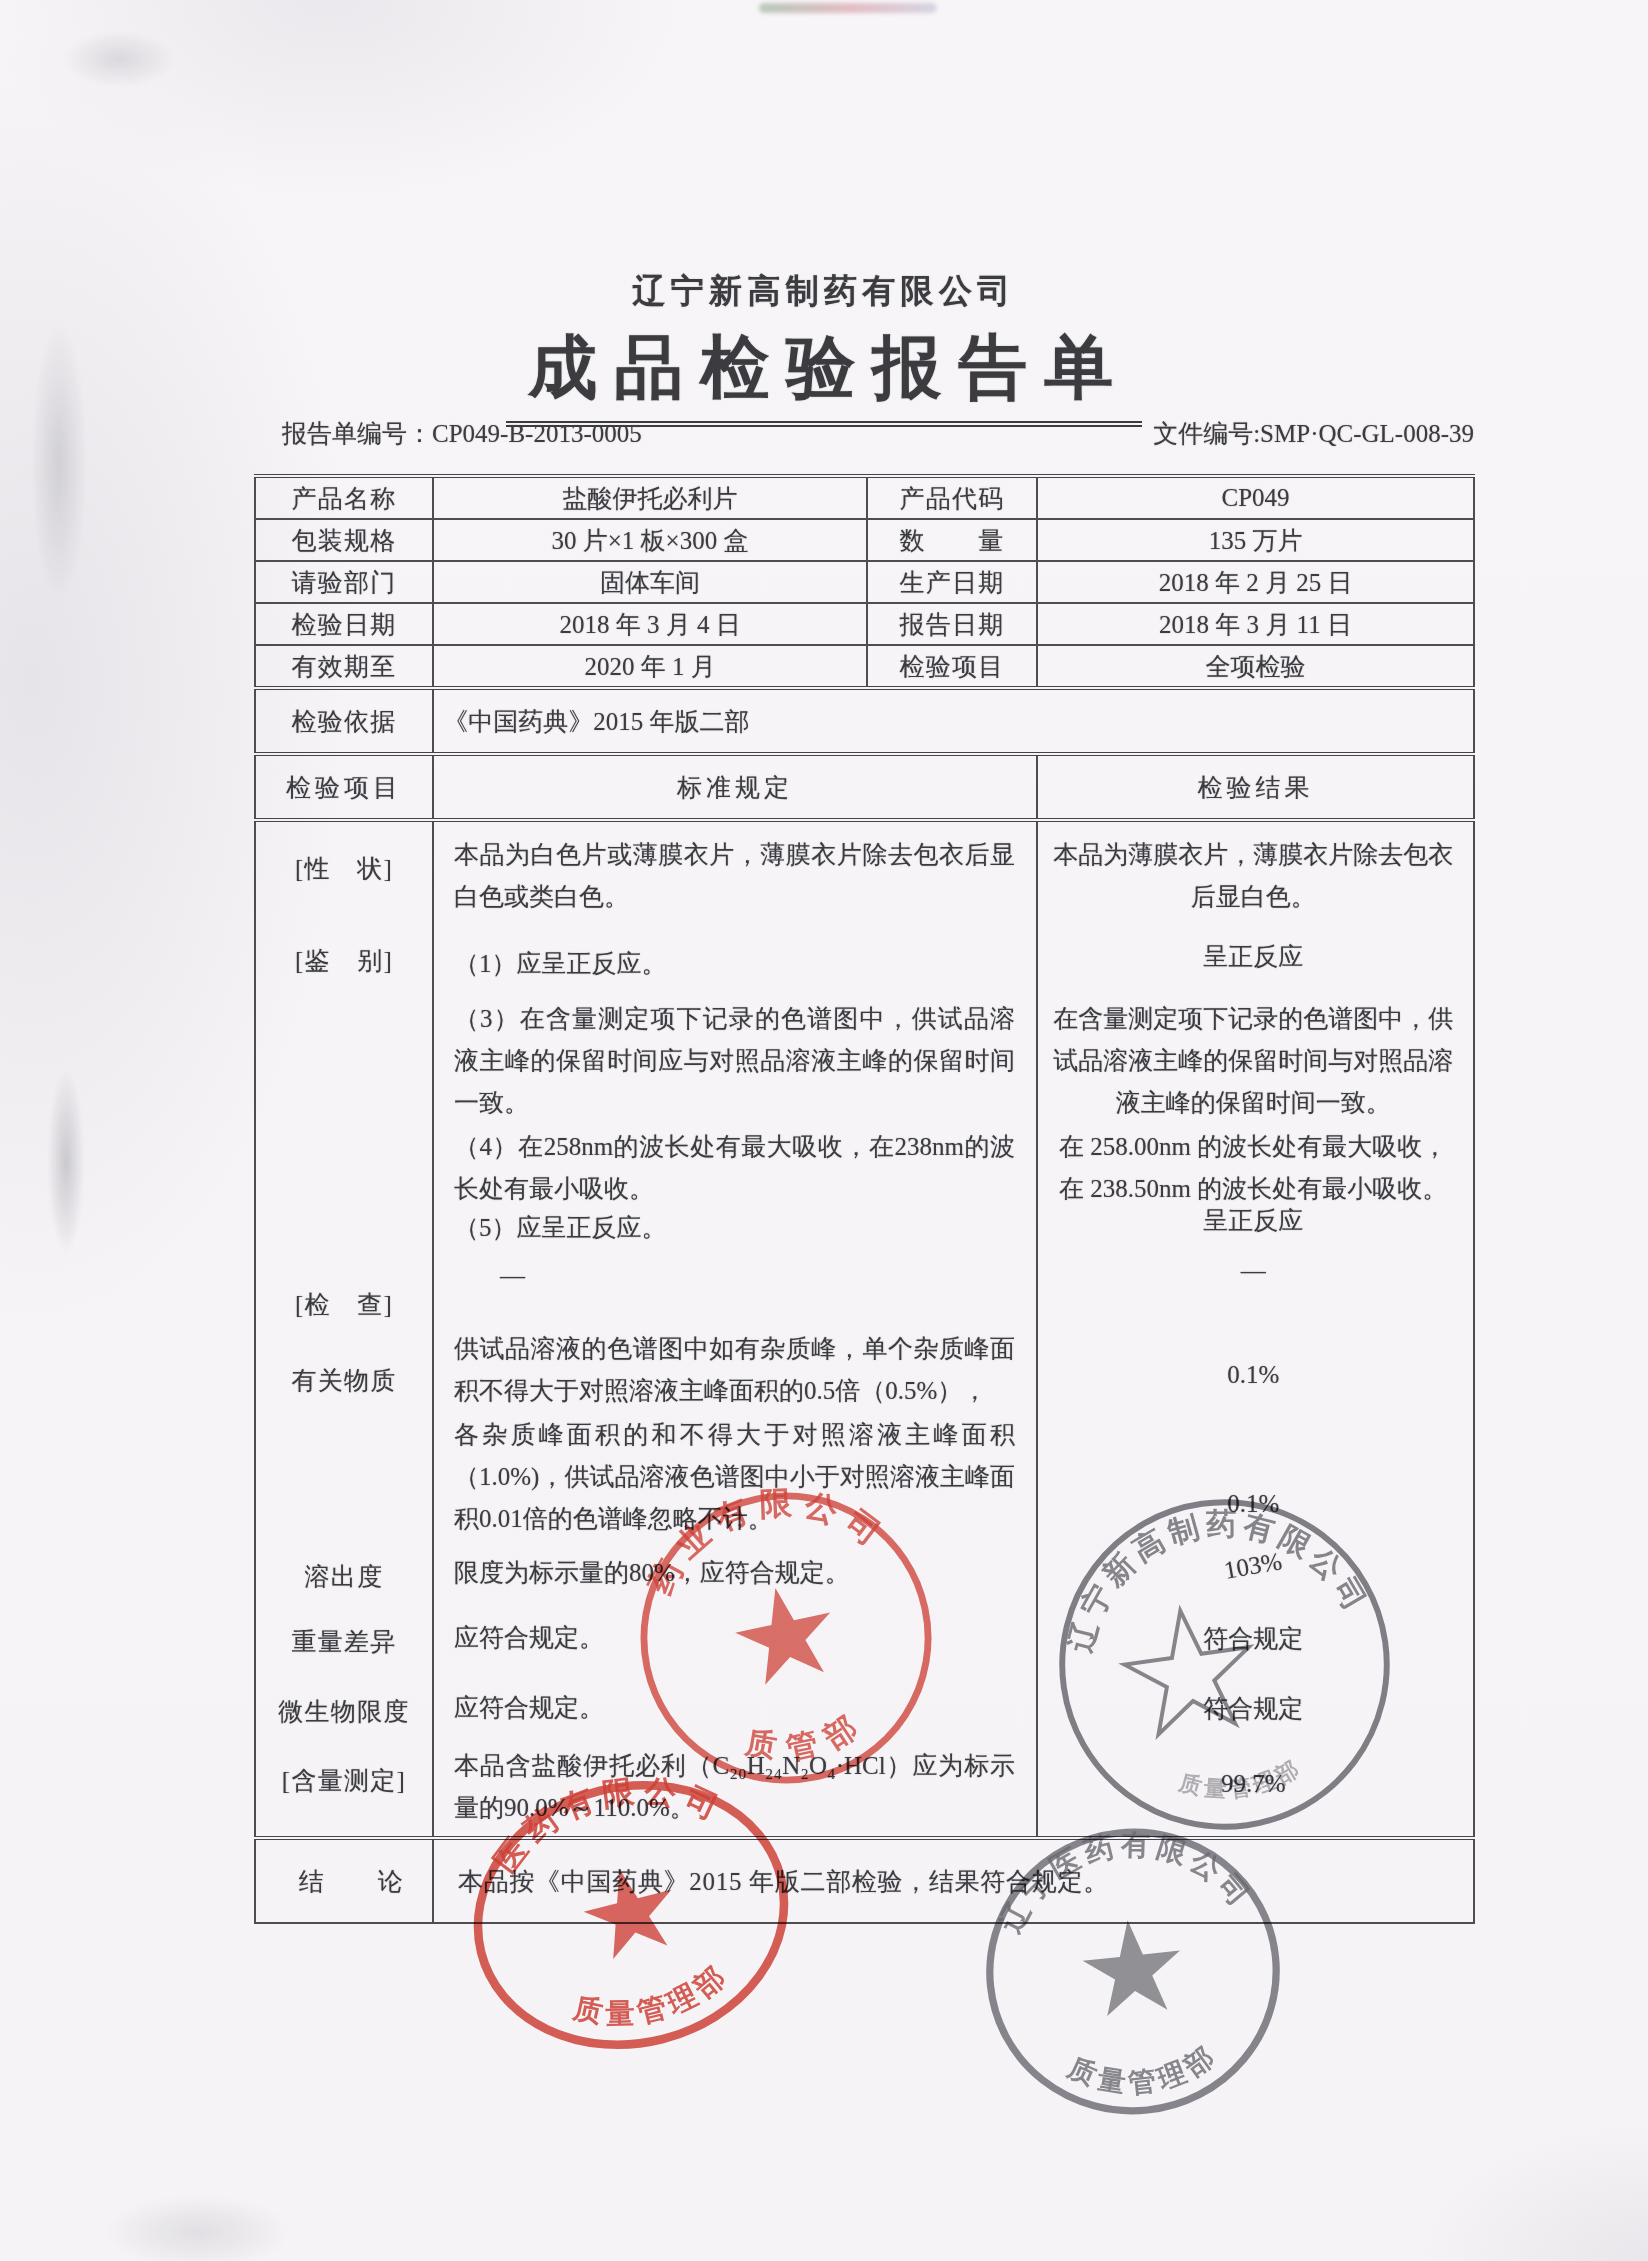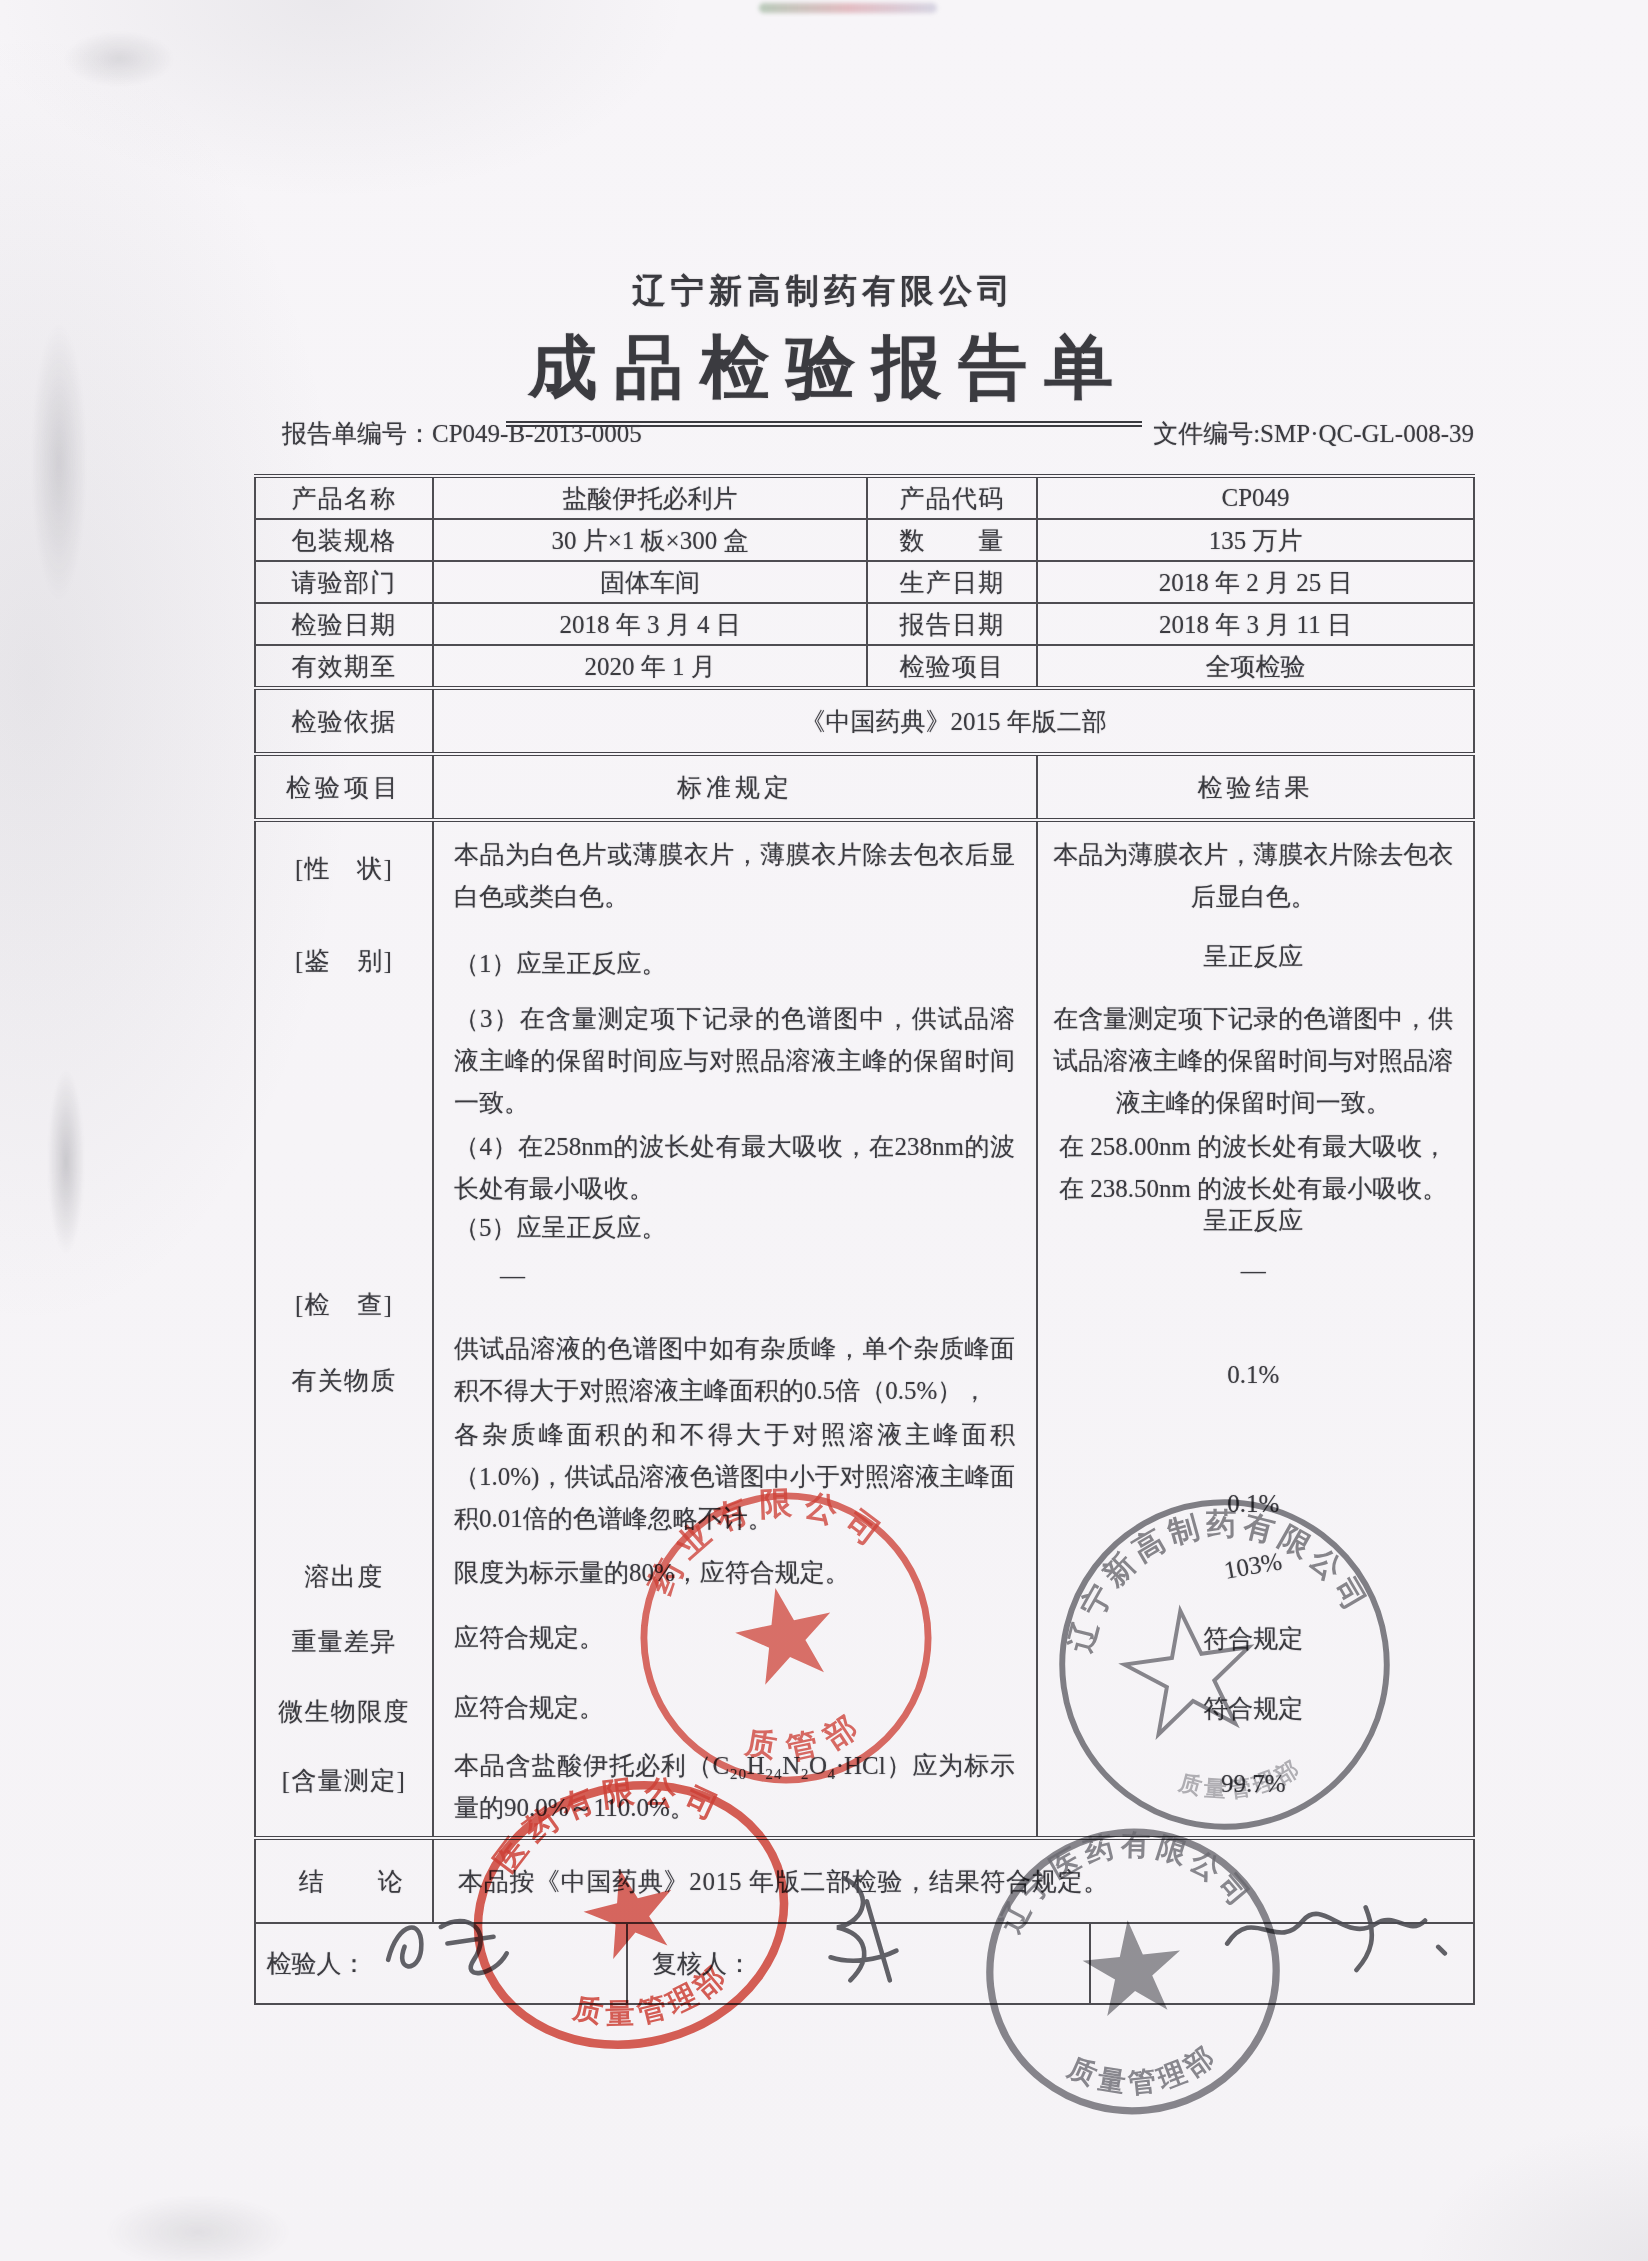--- a/index.html
+++ b/index.html
@@ -54,21 +54,21 @@
   table.doc td{
     border:2px solid #4e4d52;
     padding:0 9.2px;vertical-align:middle;
     overflow:visible;
   }
   table.doc tr.info td{height:40px;}
   td.lab{text-align:center;letter-spacing:1.3px;}
   td.val{text-align:center;}
   tr.heavy td{border-bottom:4.6px double #45444a;}
   tr.top-heavy td{border-top:4.6px double #45444a;}
-  td.basis-val{text-align:center;padding-left:24px;}
+  td.basis-val{text-align:left;padding-left:24px;}
   tr.rt-head td{height:62px;text-align:center;letter-spacing:4px;}
   td.bodycell{position:relative;vertical-align:top;height:1014px;padding:0;}
   .bi{position:absolute;line-height:42px;}
   .bl{left:0;width:100%;text-align:center;letter-spacing:1.3px;}
   .bs{left:20px;width:561px;text-align:justify;}
   .br{left:13.2px;width:404px;text-align:center;}
   tr.concl td{height:82px;padding-left:24px;}
   td.concl-text{text-align:left;padding-left:26.4px;letter-spacing:0.7px;}
   tr.sig td{height:79px;position:relative;}
   .sig-div{position:absolute;top:0;bottom:0;width:2px;background:#4e4d52;}
@@ -199,37 +199,20 @@
         <div class="bi br" style="top:866px">符合规定</div>
         <div class="bi br" style="top:941px">99.7%</div>
       </td>
     </tr>
 
     <tr class="concl top-heavy">
       <td class="lab">结　　论</td>
       <td class="concl-text" colspan="3">本品按《中国药典》2015 年版二部检验，结果符合规定。</td>
     </tr>
 
-    <tr class="sig">
-      <td colspan="4" style="position:relative;">
-        <div class="sig-div" style="left:370px"></div>
-        <div class="sig-div" style="left:833px"></div>
-        <span class="sig-label" style="left:10.6px">检验人：</span>
-        <span class="sig-label" style="left:396px">复核人：</span>
-        <svg class="sig-svg" style="left:112px;top:-30px" width="172" height="112" viewBox="0 0 260 170">
-          <path d="M30,100 C45,40 85,35 80,85 C76,120 40,118 55,80 M110,50 C150,25 190,55 160,100 C140,130 190,126 210,90 M120,75 l70,-10"></path>
-        </svg>
-        <svg class="sig-svg" style="left:548px;top:-59px" width="119" height="145" viewBox="0 0 180 220">
-          <path d="M60,20 C105,40 95,85 50,95 C95,105 105,140 70,175 M95,55 l35,120 M40,140 c30,10 70,5 100,-10"></path>
-        </svg>
-        <svg class="sig-svg" style="left:958px;top:-40px" width="277" height="106" viewBox="0 0 420 160">
-          <path d="M20,90 C60,30 95,105 135,55 C165,20 200,90 245,60 C275,40 295,80 320,55 M340,95 l10,10 M230,35 c18,45 8,70 -14,95"></path>
-        </svg>
-      </td>
-    </tr>
   </tbody>
     </table>
 
   <svg class="stamp" style="left:624px;top:1476px;transform:rotate(-12deg)" width="324" height="324" viewBox="-260 -260 520 520">
     <circle r="228" fill="none" class="red-ink" stroke-width="11" opacity="0.78"></circle>
     <use href="#star" transform="scale(0.82)" class="red-fill" opacity="0.75"></use>
     <path id="a1t" d="M -190,55 A 198,198 0 1 1 190,55" fill="none"></path>
     <text class="red-text" font-size="52" letter-spacing="16" opacity="0.78">
       <textPath href="#a1t" startOffset="50%" text-anchor="middle">药业有限公司</textPath>
     </text>

